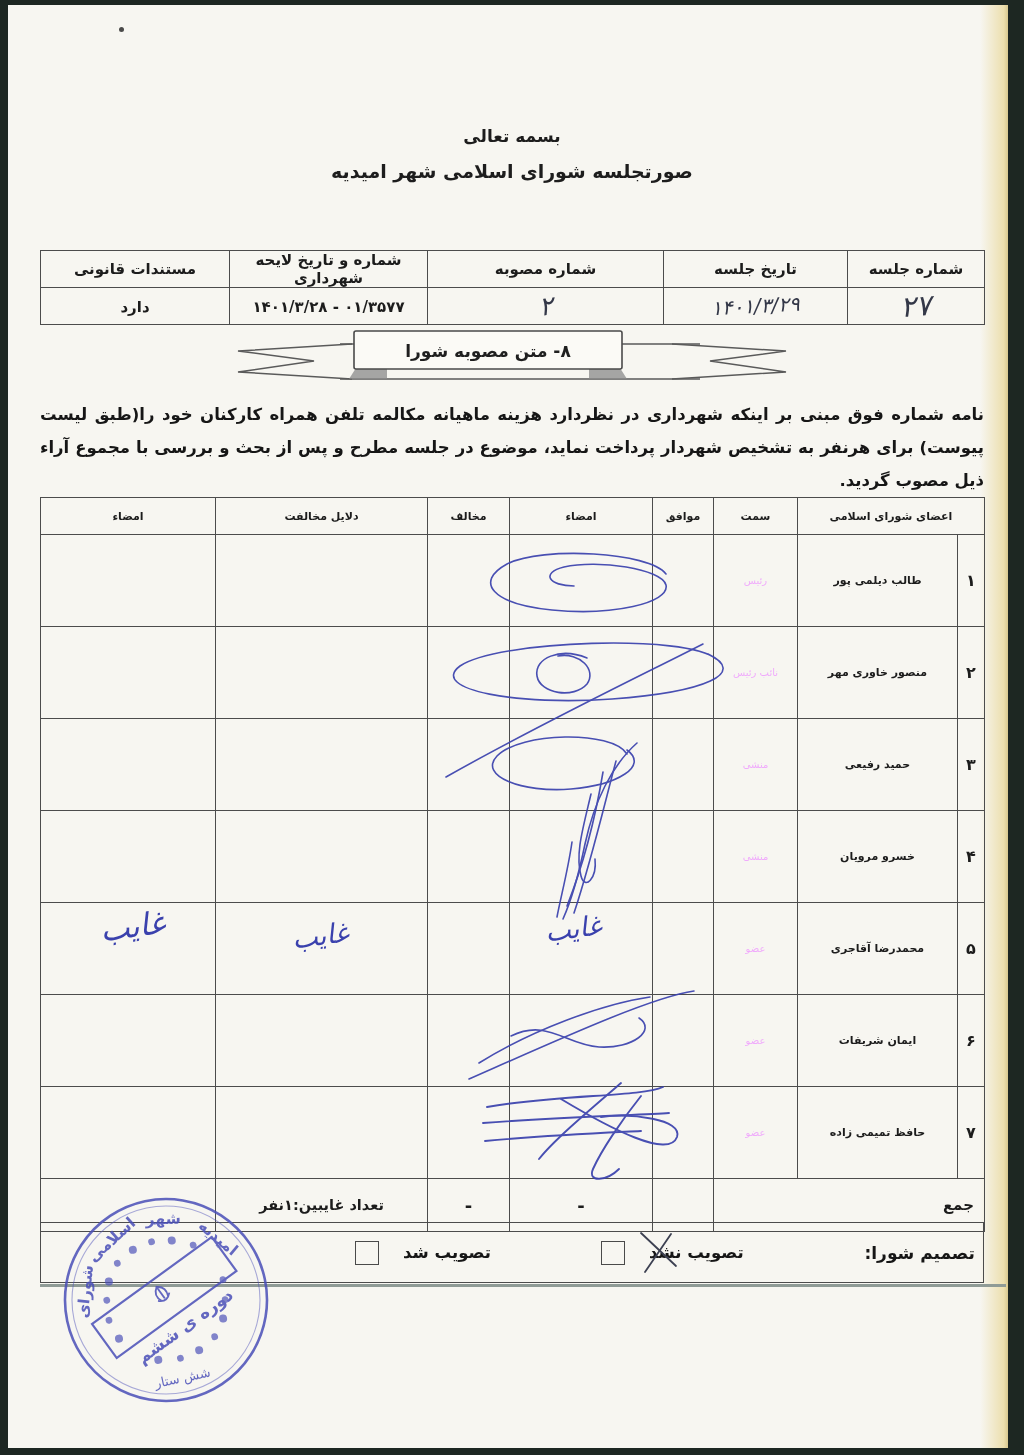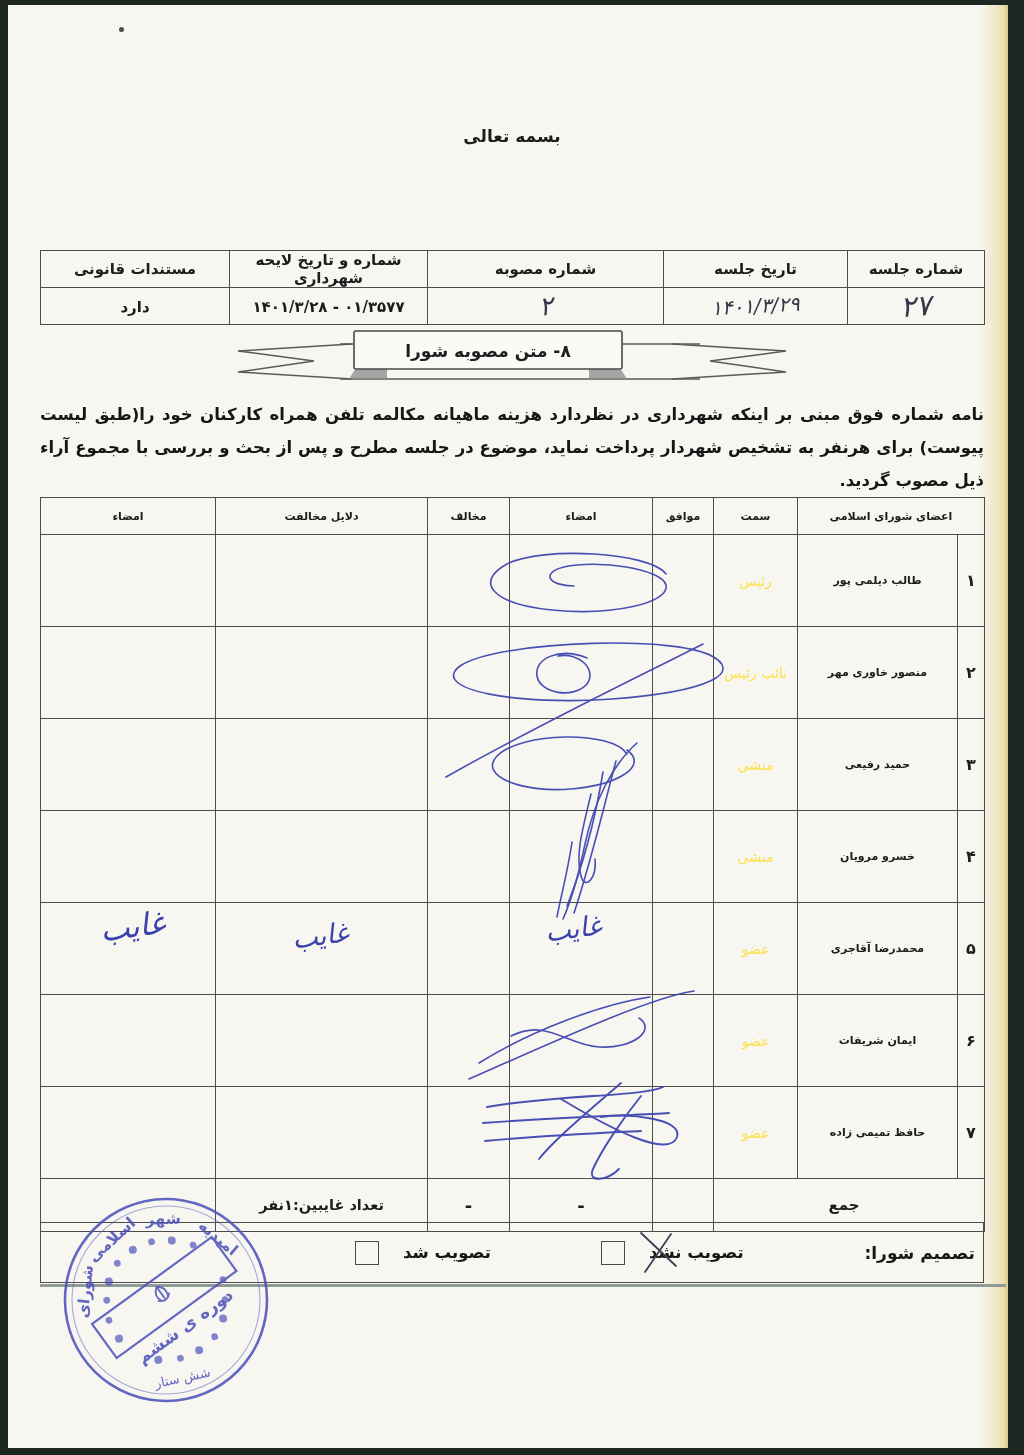--- a/index.html
+++ b/index.html
@@ -28,23 +28,23 @@
   .hw.resolution-no{font-size:26px;transform:rotate(-8deg);}
 
   .resolution{position:absolute;left:40px;top:398px;width:944px;margin:0;direction:rtl;
               text-align:justify;font-size:16.5px;font-weight:bold;line-height:33px;color:#161616;}
 
   .members-table{left:40px;top:497px;width:944px;}
   .members-table th{height:36px;font-size:11px;font-weight:bold;}
   .members-table td{height:91px;}
   .members-table td.num{font-size:16px;font-weight:bold;}
   .members-table td.name{font-size:11px;font-weight:bold;}
-  .members-table td.pos{font-size:14px;color:#fde047;}
+  .members-table td.pos{font-size:10px;color:#f0abfc;}
   .members-table tr.total-row td{height:52px;}
-  .total-label{font-size:15px;font-weight:bold;text-align:center;padding-right:10px !important;}
+  .total-label{font-size:15px;font-weight:bold;text-align:right;padding-right:10px !important;}
   .dash{font-size:18px;font-weight:bold;}
   .absent-count{font-size:14.5px;font-weight:bold;}
 
   .decision-row{position:absolute;left:40px;top:1222px;width:944px;height:61px;box-sizing:border-box;
                 border:1.5px solid #4c4c4c;direction:rtl;}
   .decision-label{position:absolute;right:8px;top:50%;transform:translateY(-50%);
                   font-size:17px;font-weight:bold;color:#161616;}
   .decision-item{position:absolute;top:50%;transform:translateY(-50%);display:flex;align-items:center;gap:24px;direction:rtl;}
   .decision-item .opt-label{font-size:16.5px;font-weight:bold;color:#161616;white-space:nowrap;}
   .checkbox{width:24px;height:24px;border:1.6px solid #4a4a4a;background:transparent;box-sizing:border-box;}
@@ -61,20 +61,21 @@
 </style>
 </head>
 <body>
 
 <div id="page">
   <div class="paper"></div>
   <div class="edge-strip"></div>
   <div class="scan-dot"></div>
 
   <div class="hdr bismillah">بسمه تعالی</div>
+  <div class="hdr title">صورتجلسه شورای اسلامی شهر امیدیه</div>
 
   <table class="info-table" dir="rtl">
     <colgroup>
       <col style="width:137px">
         <col style="width:184px">
         <col style="width:236px">
       <col style="width:198px">
         <col style="width:189px">
     </colgroup>
     <tbody>

